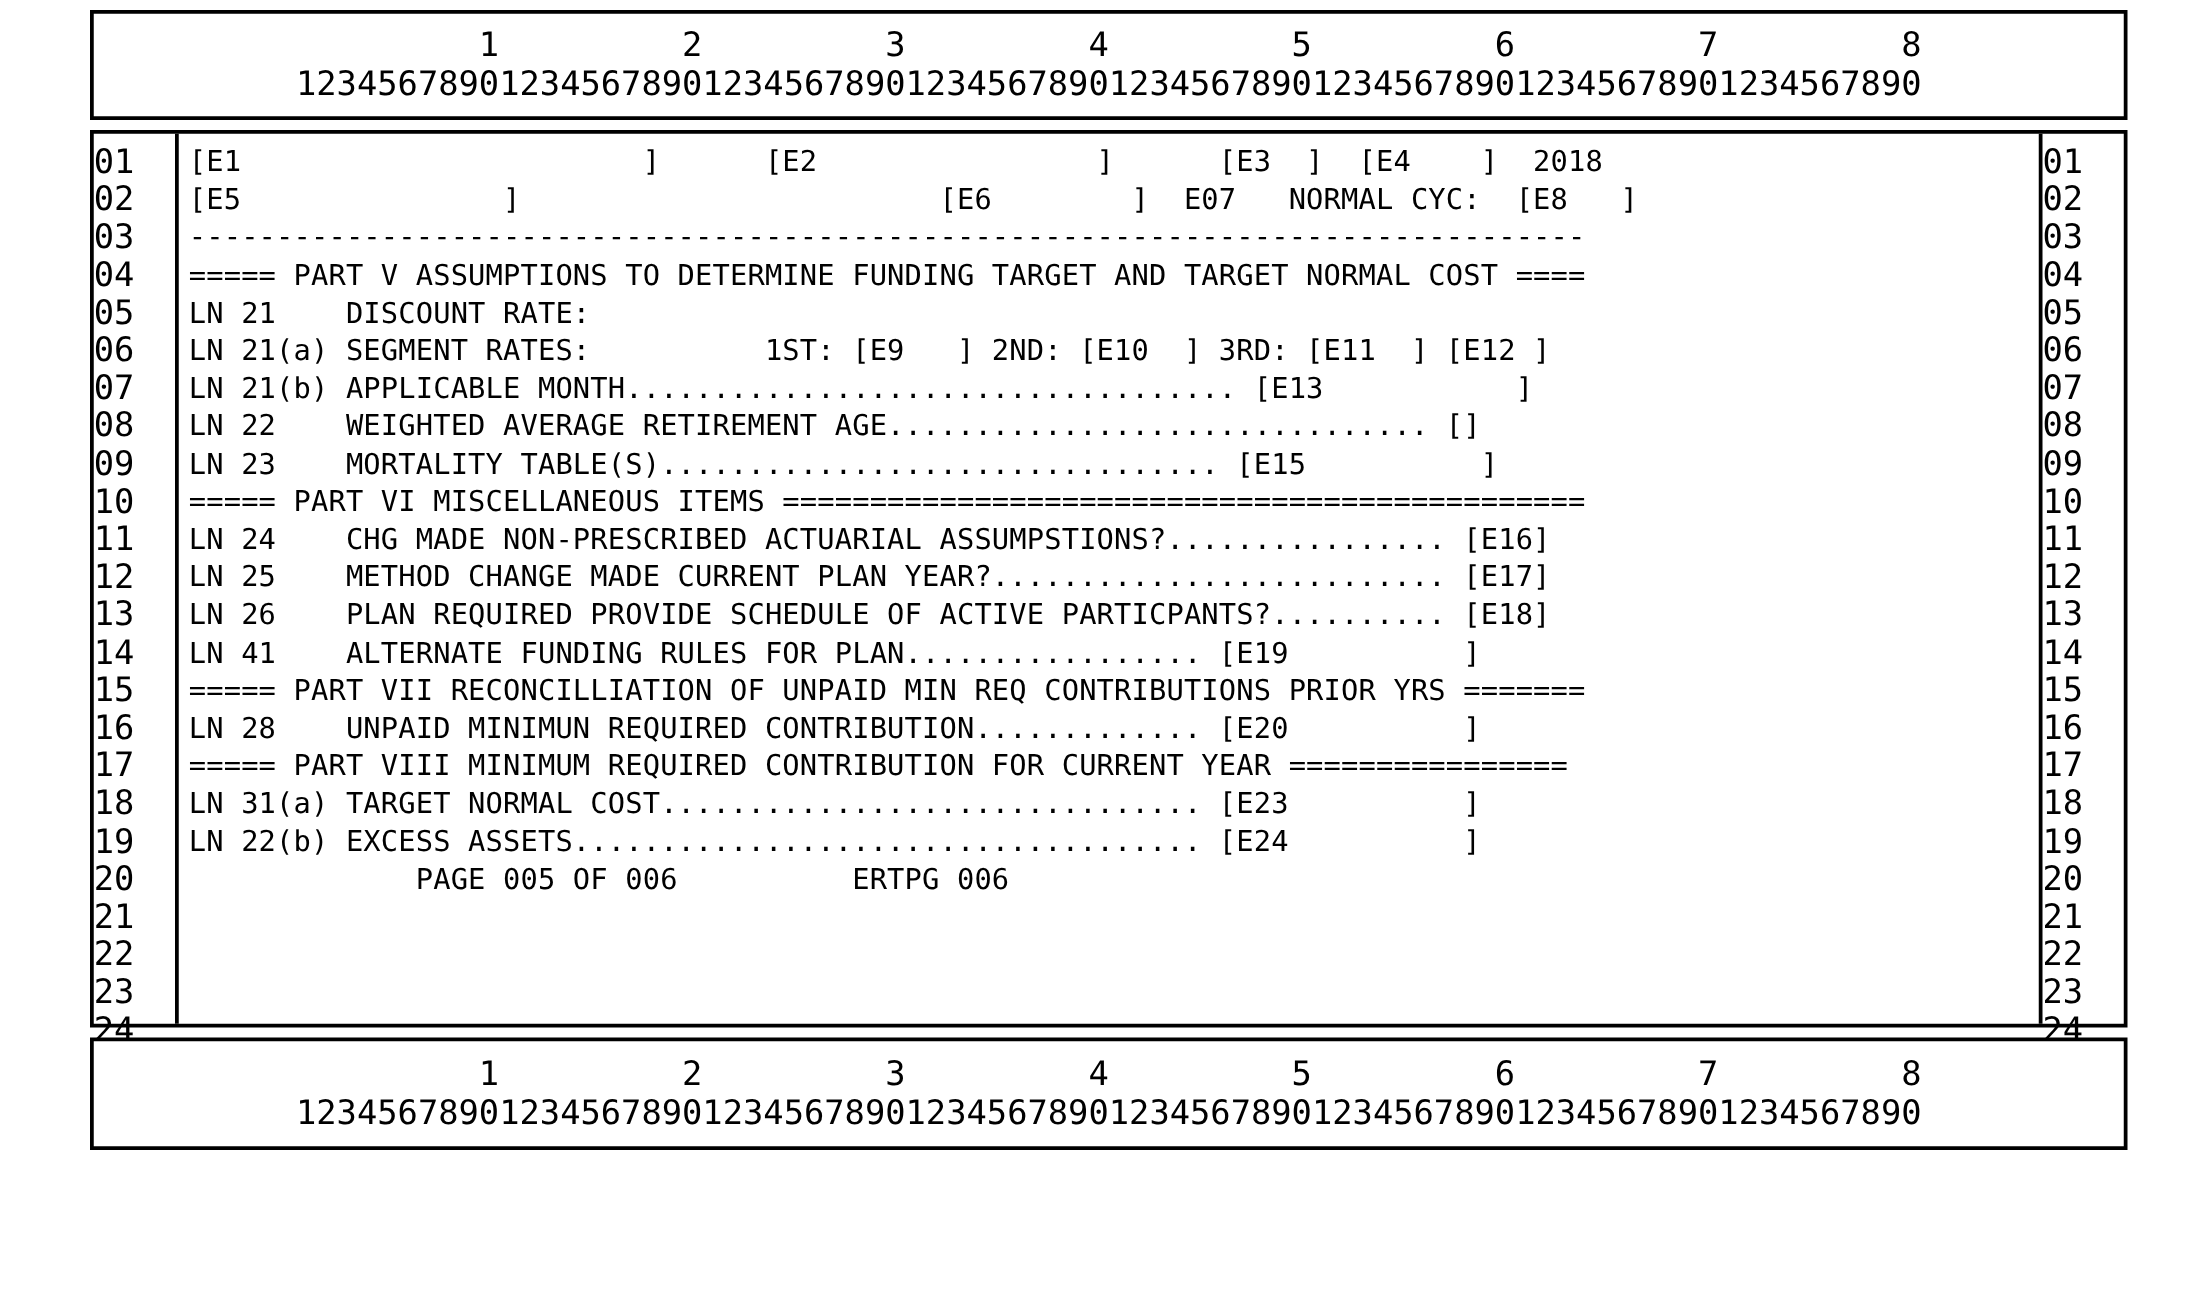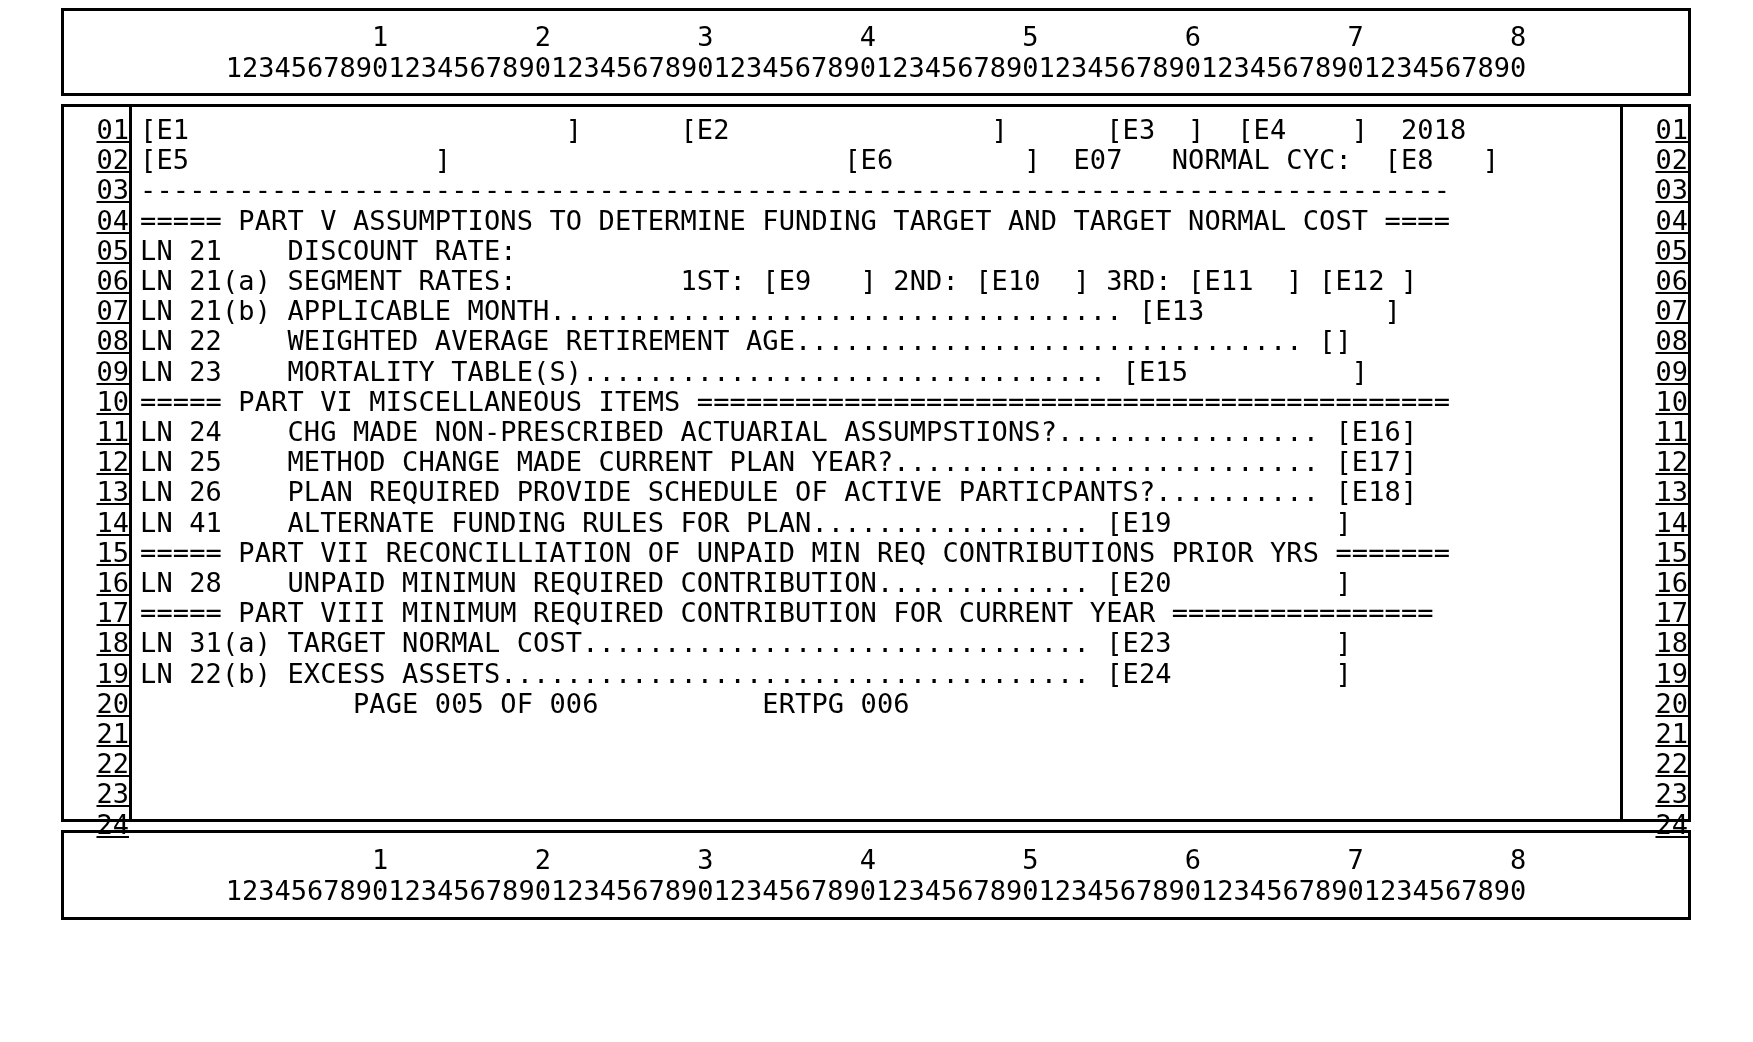--- a/index.html
+++ b/index.html
@@ -9,21 +9,21 @@
   }
   body {
     width: 1753px;
     height: 1042px;
     font-family: "DejaVu Sans Mono", "Liberation Mono", monospace;
     color: #000000;
     overflow: hidden;
   }
   .screen {
     position: absolute;
-    left: 61px;
+    left: 72px;
     top: 8px;
     width: 1630px;
     height: 1020px;
     box-sizing: border-box;
   }
   
   .frame {
     border: 3px solid #000000;
     box-sizing: border-box;
   }
@@ -69,32 +69,31 @@
   .gutter-left {
     border-right: 3px solid #000000;
   }
   .gutter-right {
     border-left: 3px solid #000000;
   }
   .gutter .ln {
     font-size: 27px;
     line-height: 30.2px;
     white-space: pre;
-    text-align: right;
-    text-decoration: underline;
+    text-align: left;
   }
   .terminal {
     flex: 1 1 auto;
     padding-top: 8px;
     padding-left: 8px;
     box-sizing: border-box;
     overflow: hidden;
   }
   .term-line {
-    font-size: 27px;
+    font-size: 23px;
     line-height: 30.2px;
     white-space: pre;
     letter-spacing: 0.12px;
   }
   .ruler-wrap {
     padding: 0 8px;
   }
 </style>
 </head>
 <body>

